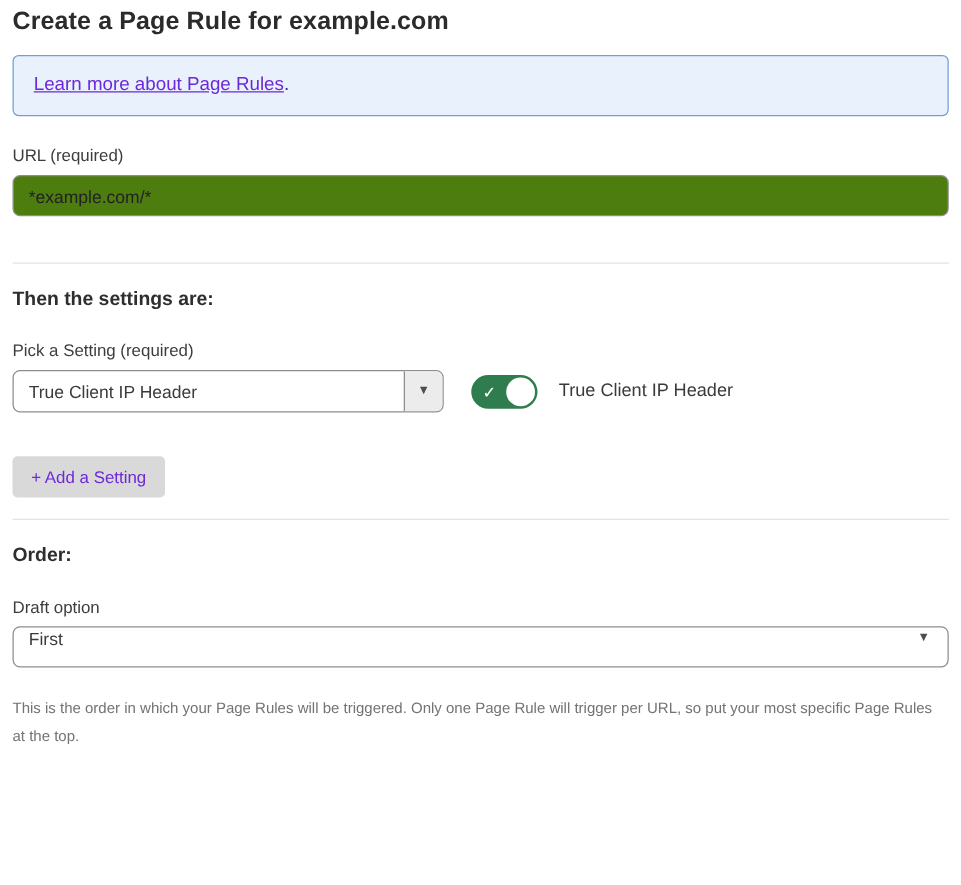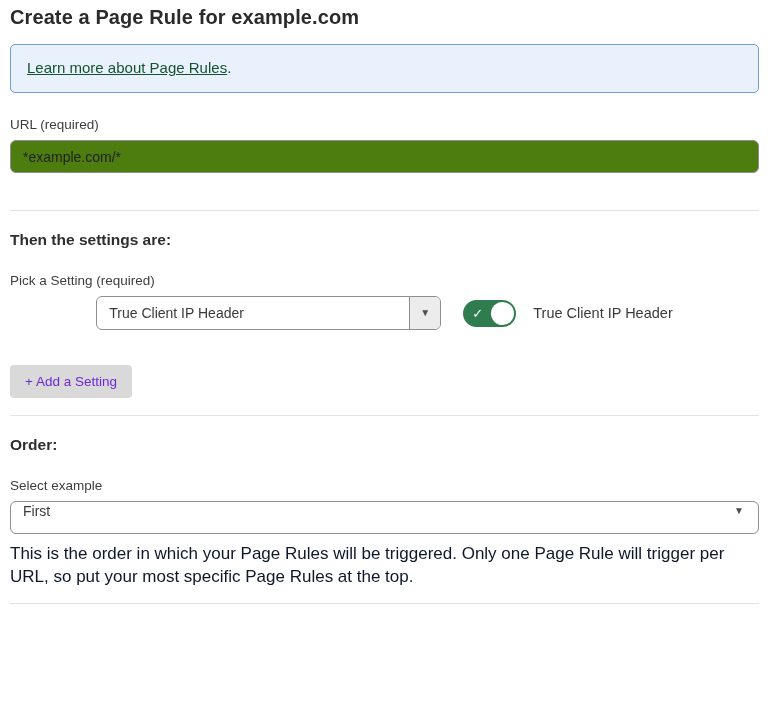--- a/index.html
+++ b/index.html
@@ -26,21 +26,21 @@
     background: #e9f2fc;
     border: 1px solid #6f9fd8;
     border-radius: 5px;
     padding: 11px 16px 12px 16px;
     font-size: 15px;
     line-height: 24px;
     color: #16317c;
   }
   .info-heading { font-weight: bold; }
   .info-link {
-    color: #14532d;
+    color: #6d28d9;
     text-decoration: underline;
     cursor: pointer;
   }
   .info-link-suffix { color: #16317c; }
   .field-label {
     font-size: 13.5px;
     color: #3d3d3d;
     margin-top: 24px;
     margin-bottom: 8px;
   }
@@ -67,21 +67,20 @@
   .section-heading {
     font-size: 15.5px;
     font-weight: bold;
     color: #2e2e2e;
     margin-top: 20px;
   }
   .setting-row {
     display: flex;
     align-items: center;
     margin-top: 0;
-    justify-content: center;
   }
   .setting-select {
     width: 345px;
     height: 34px;
     border: 1px solid #8e8e8e;
     border-radius: 6px;
     background: #ffffff;
     display: flex;
     align-items: stretch;
     cursor: pointer;
@@ -171,24 +170,24 @@
     align-items: center;
     justify-content: space-between;
     padding: 0 14px 14px 12px;
     cursor: pointer;
   }
   .order-select-value {
     font-size: 14px;
     color: #3a3a3a;
   }
   .help-text {
-    margin-top: 8px;
-    font-size: 17px;
+    margin-top: 21px;
+    font-size: 12px;
     line-height: 23px;
-    color: #0f172a;
+    color: #737373;
     max-width: 745px;
   }
   .footer-buttons {
     margin-top: 20px;
     display: flex;
     align-items: center;
     gap: 9px;
   }
   .btn-primary {
     background: #1a6ef5;
@@ -231,21 +230,21 @@
       <span class="toggle-label">True Client IP Header</span>
     </div>
   </div>
 
   <button class="btn btn-secondary add-setting-btn">+ Add a Setting</button>
 
   <hr class="divider divider-2">
 
   <div class="section-heading">Order:</div>
 
-  <div class="field-label">Select example</div>
+  <div class="field-label">Draft option</div>
 
   <div class="order-select">
     <span class="order-select-value">First</span>
     <span class="caret">▼</span>
   </div>
 
   <div class="help-text">This is the order in which your Page Rules will be triggered. Only one Page Rule will trigger per URL, so put your most specific Page Rules at the top.</div>
 
   <hr class="divider divider-3">
 

